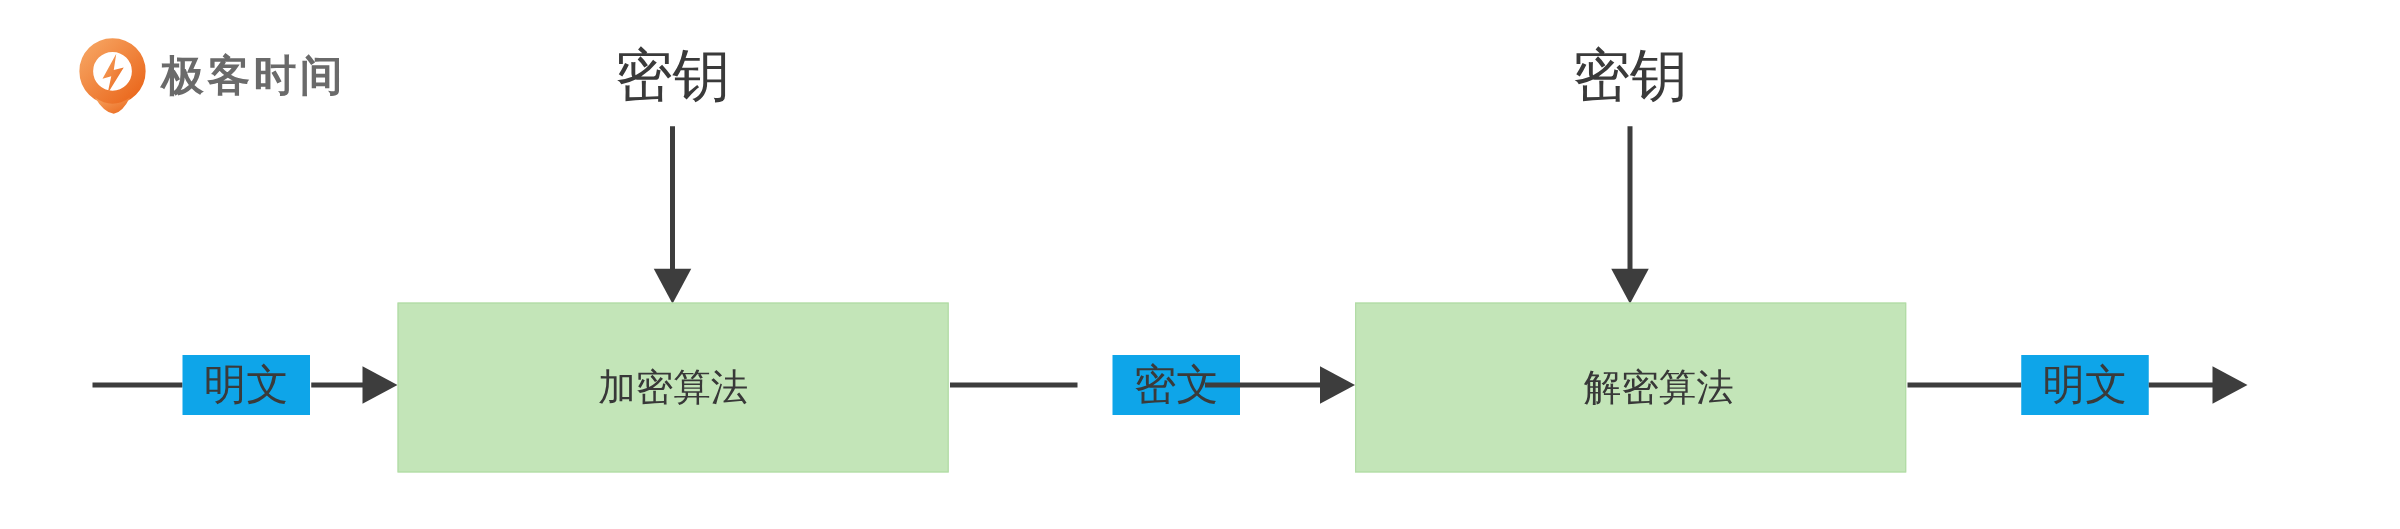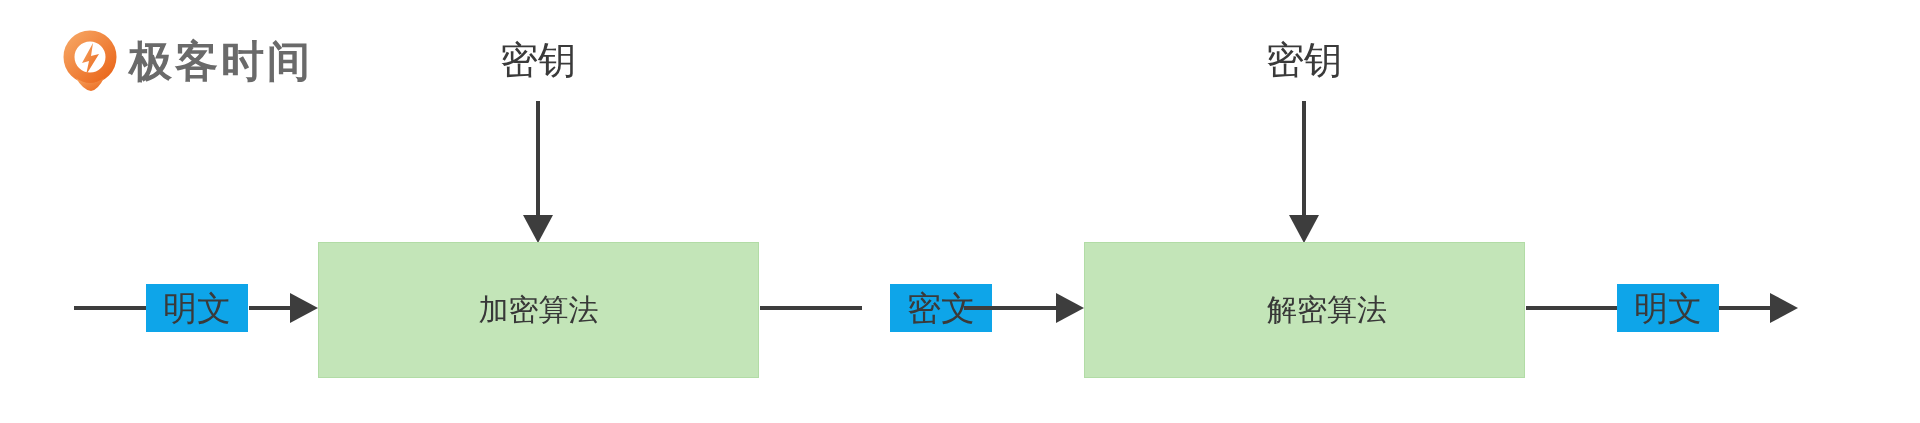--- a/index.html
+++ b/index.html
@@ -18,21 +18,21 @@
   .logo {
     position: absolute;
     left: 60px;
     top: 30px;
     display: flex;
     align-items: center;
     gap: 9px;
   }
   .logo-icon { width: 60px; height: 62px; display: block; }
   .logo-text {
-    font-size: 43px;
+    font-size: 34px;
     font-weight: 600;
     color: #6a6a6a;
     letter-spacing: 3px;
     line-height: 60px;
     white-space: nowrap;
     text-align: center;
   }
 
   
   .line-h {
@@ -72,21 +72,21 @@
     text-align: center;
     white-space: nowrap;
     background: #0ea5e9;
   }
   .key-label {
     position: absolute;
     top: 35px;
     width: 200px;
     height: 50px;
     line-height: 50px;
-    font-size: 38px;
+    font-size: 46px;
     color: #3a3a3a;
     text-align: center;
     white-space: nowrap;
   }
   .algo-box {
     position: absolute;
     top: 242px;
     width: 441px;
     height: 136px;
     background: #c3e5b8;

